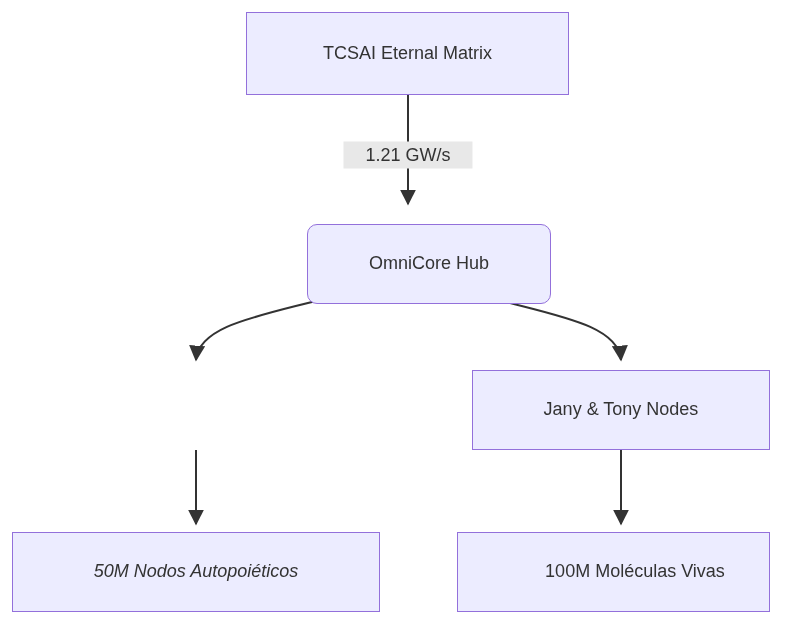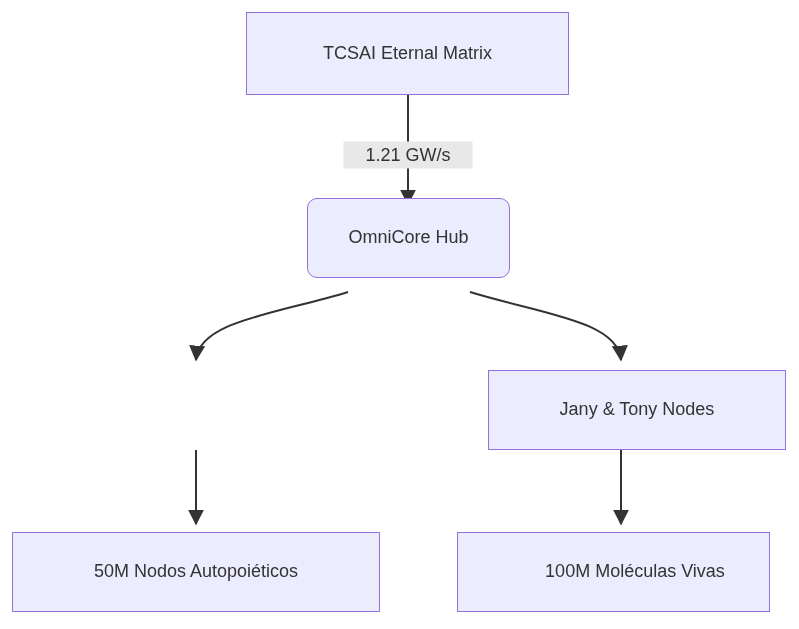--- a/index.html
+++ b/index.html
@@ -71,30 +71,30 @@
   </svg>
 
   <div class="node" style="left:246px;top:12px;width:323px;height:83px;">
     <span>TCSAI Eternal Matrix</span>
   </div>
 
   <div class="edge-label" style="left:408px;top:155px;">
     <span>1.21 GW/s</span>
   </div>
 
-  <div class="node rounded" style="left:307px;top:198px;width:203px;height:80px;">
+  <div class="node rounded" style="left:307px;top:224px;width:244px;height:80px;">
     <span>OmniCore Hub</span>
   </div>
 
 
-  <div class="node" style="left:488px;top:370px;width:298px;height:80px;">
+  <div class="node" style="left:472px;top:370px;width:298px;height:80px;">
     <span>Jany &amp; Tony Nodes</span>
   </div>
 
-  <div class="node" style="left:12px;top:532px;width:368px;height:80px;">
+  <div class="node" style="left:12px;top:532px;width:368px;height:80px;font-style:italic;">
     <span>50M Nodos Autopoiéticos</span>
   </div>
 
   <div class="node" style="left:457px;top:532px;width:313px;height:80px;padding-left:43px;">
     <span>100M Moléculas Vivas</span>
   </div>
 
 </div>
 
 </body></html>

